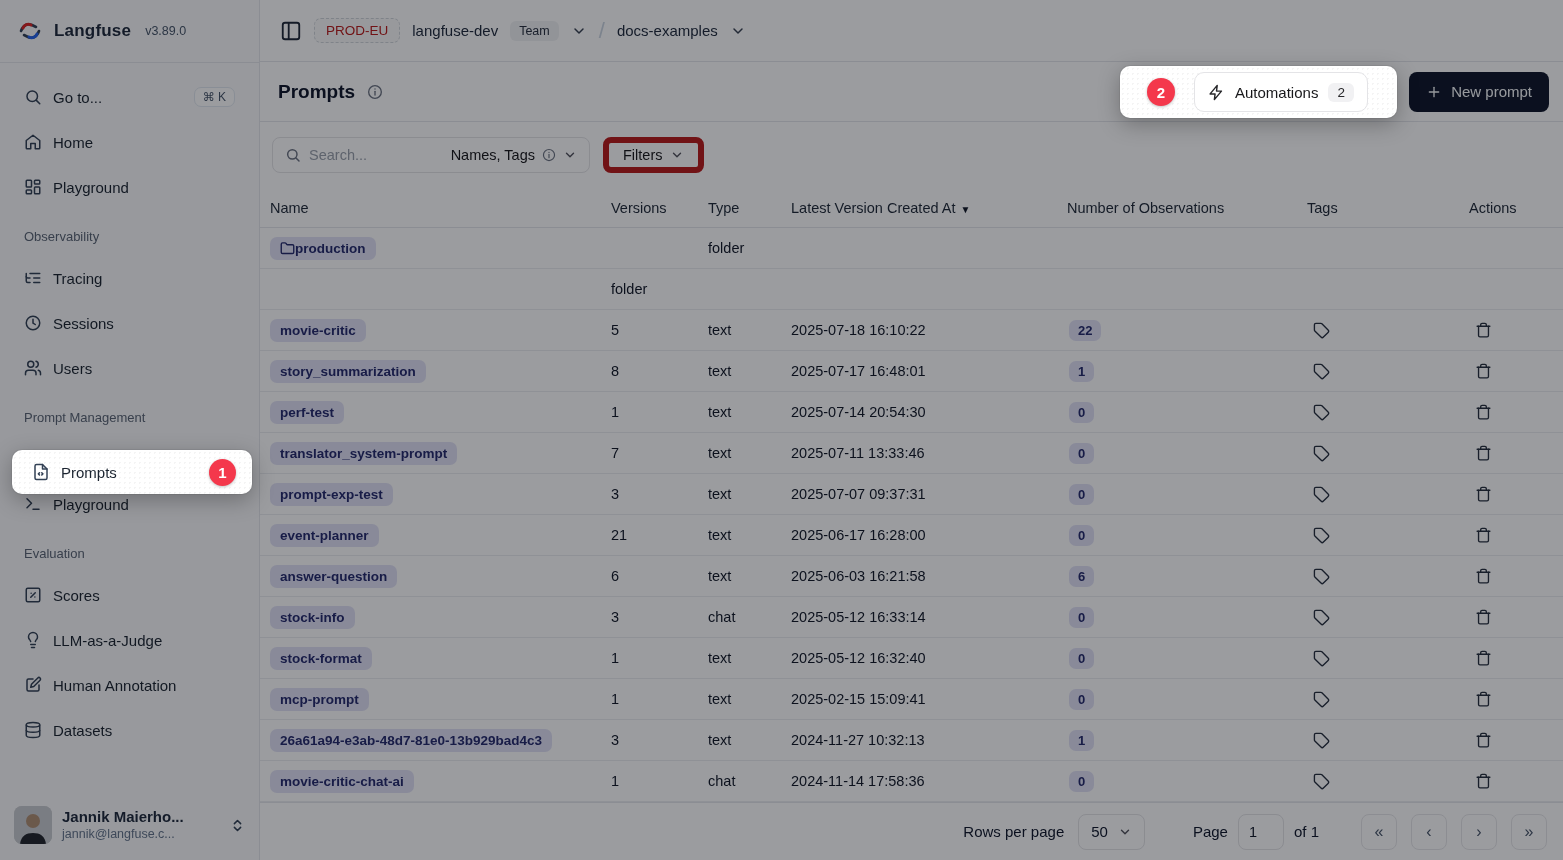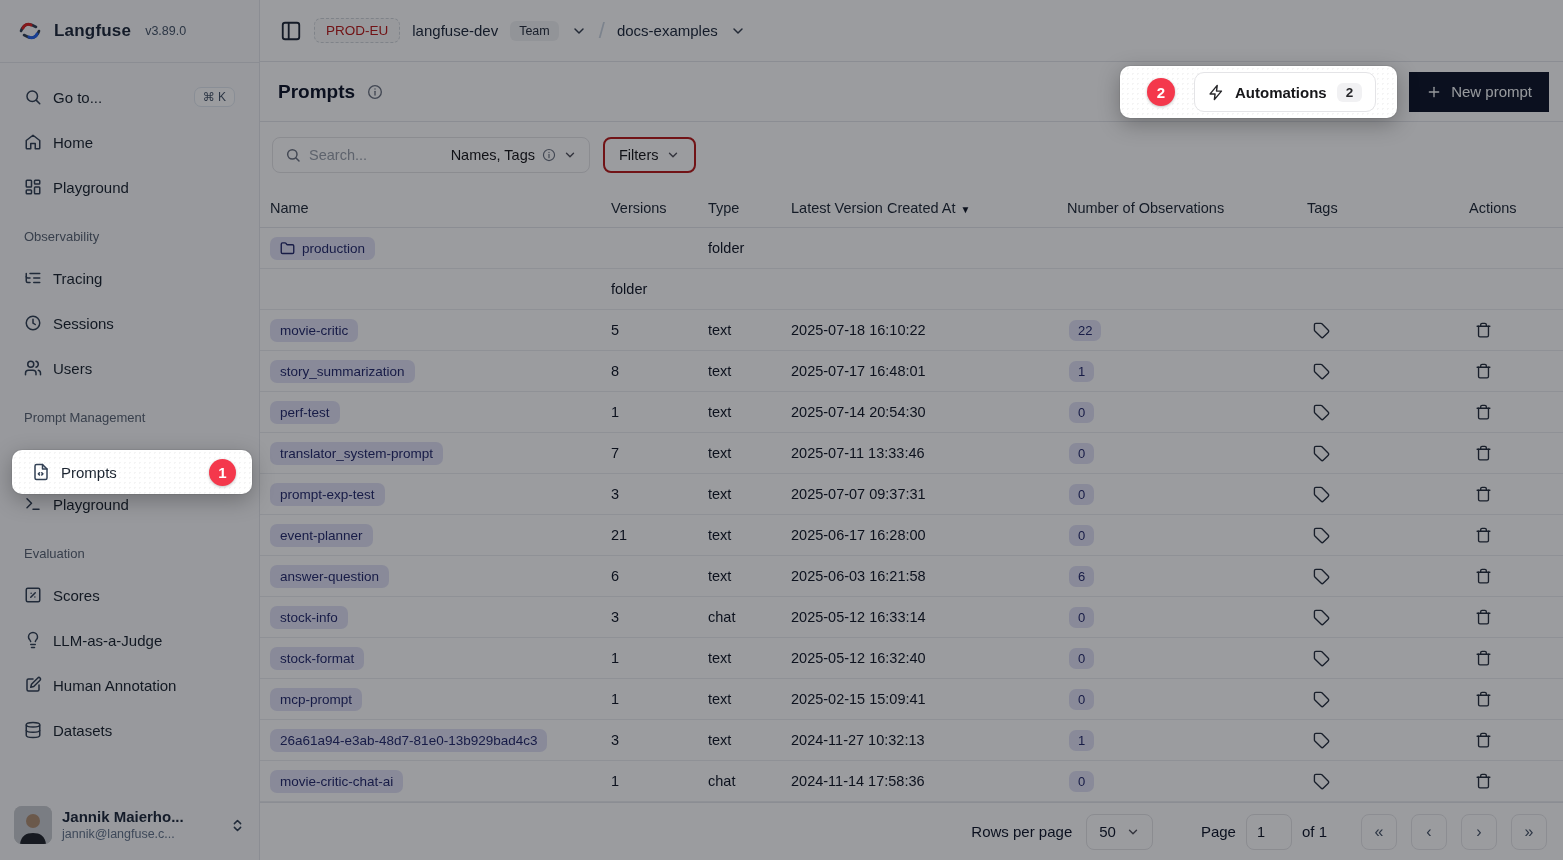--- a/index.html
+++ b/index.html
@@ -32,55 +32,55 @@
   .env-badge { border:1px dashed #d1d5db; color:#b91c1c; background:#fbfbfa; font-size:13.5px; padding:4px 11px; border-radius:7px; }
   .org-name { font-size:15px; color:#1e293b; }
   .role-pill { background:#f1f2f4; color:#27303f; font-size:12.5px; padding:3px 9px; border-radius:6px; }
   .chev { width:16px; height:16px; color:#374151; display:flex; }
   .slash { color:#cbd5e1; font-size:22px; font-weight:300; transform:rotate(0deg); }
 
   .page-header { height:60px; border-bottom:1px solid #e5e7eb; display:flex; align-items:center; padding:0 14px 0 18px; gap:8px; flex:none; }
   .page-title { font-size:19px; font-weight:700; color:#0f172a; }
   .info-icon { width:16px; height:16px; color:#6b7280; display:flex; margin-left:4px; }
   .header-actions { margin-left:auto; display:flex; align-items:center; gap:15px; }
-  .automations-btn { height:40px; border:1px solid #e4e4e7; background:#fff; border-radius:10px; display:flex; align-items:center; gap:10px; padding:0 13px; font-size:15px; font-weight:700; color:#18181b; cursor:pointer; }
+  .automations-btn { height:40px; border:1px solid #e4e4e7; background:#fff; border-radius:10px; display:flex; align-items:center; gap:10px; padding:0 13px; font-size:15px; font-weight:400; color:#18181b; cursor:pointer; }
   .zap-ic { width:17px; height:17px; color:#27272a; display:flex; }
   .count-pill { background:#f1f1f3; border-radius:6px; padding:2px 9px; font-size:13.5px; color:#27272a; }
-  .new-prompt-btn { height:40px; background:#0f172a; color:#f8fafc; border:none; border-radius:0; display:flex; align-items:center; gap:9px; padding:0 17px; font-size:15px; font-weight:500; font-family:inherit; cursor:pointer; }
+  .new-prompt-btn { height:40px; background:#0f172a; color:#f8fafc; border:none; border-radius:8px; display:flex; align-items:center; gap:9px; padding:0 17px; font-size:15px; font-weight:500; font-family:inherit; cursor:pointer; }
   .plus-ic { width:16px; height:16px; display:flex; }
 
   .toolbar { height:66px; display:flex; align-items:center; gap:13px; padding:0 12px; flex:none; }
   .search-box { height:36px; width:318px; border:1px solid #e4e4e7; border-radius:8px; display:flex; align-items:center; padding:0 12px; gap:8px; background:#fff; }
   .search-ic { width:16px; height:16px; color:#6b7280; display:flex; flex:none; }
   .search-input { border:none; outline:none; background:transparent; font-size:14.5px; width:104px; font-family:inherit; color:#111827; }
   .search-input::placeholder { color:#9aa1ac; }
   .scope { margin-left:auto; display:flex; align-items:center; gap:7px; font-size:14.5px; font-weight:500; color:#18181b; cursor:pointer; }
   .scope .info-icon { width:14px; height:14px; margin-left:0; }
-  .filters-btn { height:36px; border:2px solid #b91c1c; background:#fff; border-radius:8px; display:flex; align-items:center; gap:8px; padding:0 14px; font-size:14.5px; color:#18181b; font-family:inherit; cursor:pointer; }
+  .filters-btn { height:36px; border:6px solid #b91c1c; background:#fff; border-radius:8px; display:flex; align-items:center; gap:8px; padding:0 14px; font-size:14.5px; color:#18181b; font-family:inherit; cursor:pointer; }
 
   
   .table { flex:1; overflow:hidden; }
   .thead, .trow { display:grid; grid-template-columns:341px 97px 83px 276px 240px 162px auto; align-items:center; padding:0 10px; }
   .thead { height:40px; border-bottom:1px solid #e5e7eb; font-size:14.5px; font-weight:500; color:#1f2937; }
   .th { white-space:nowrap; }
   .sort-tri { font-size:10px; margin-left:5px; color:#111827; }
   .trow { height:41px; border-bottom:1px solid #ebedf0; font-size:14.5px; color:#111827; }
   .cell { white-space:nowrap; overflow:hidden; }
-  .pill { display:inline-flex; align-items:center; gap:7px; background:#e1e2f6; color:#262b6d; border-radius:7px; padding:4px 10px; font-size:13.5px; font-weight:400; cursor:pointer; }
+  .pill { display:inline-flex; align-items:center; background:#e1e2f6; color:#262b6d; border-radius:7px; padding:4px 10px; font-size:13.5px; font-weight:700; cursor:pointer; }
   .folder-ic { width:15px; height:15px; display:flex; flex:none; }
   .obs-pill { padding:3px 9px; margin-left:2px; font-size:13px; }
   .icon-btn { width:24px; height:24px; display:inline-flex; align-items:center; justify-content:center; color:#27303f; cursor:pointer; margin-left:2px; }
   .icon-btn svg { width:17px; height:17px; }
 
   
   .footer { height:58px; border-top:1px solid #e5e7eb; display:flex; align-items:center; justify-content:flex-end; padding:0 16px; gap:14px; flex:none; font-size:15px; color:#0f172a; }
   .select-box { height:36px; border:1px solid #e4e4e7; border-radius:8px; display:flex; align-items:center; gap:10px; padding:0 12px; cursor:pointer; background:#fff; }
   .page-group { display:flex; align-items:center; gap:10px; margin-left:34px; }
   .page-input { width:46px; height:36px; border:1px solid #e4e4e7; border-radius:8px; padding:0 10px; font-size:14.5px; font-family:inherit; color:#111827; outline:none; }
-  .of-label { margin-right:20px; }
+  .of-label { margin-right:28px; }
   .pg-btn { width:36px; height:36px; border:1px solid #e7e7ea; background:#fff; border-radius:8px; color:#475569; font-size:16px; display:flex; align-items:center; justify-content:center; cursor:pointer; font-family:inherit; }
 
   
   .dim-overlay { position:absolute; inset:0; background:rgba(5,8,14,0.40); z-index:50; }
   .spot { position:absolute; z-index:60; background:#fff; background-image:radial-gradient(rgba(0,0,0,0.045) 1px, transparent 1px); background-size:5px 5px; border-radius:10px; box-shadow:0 0 0 1px rgba(0,0,0,0.05), 0 6px 22px rgba(0,0,0,0.28); display:flex; align-items:center; }
   .spot-prompts { left:12px; top:450px; width:240px; height:44px; padding:0 16px 0 20px; gap:11px; font-size:15px; color:#1b2430; }
   .spot-automations { left:1120px; top:66px; width:277px; height:52px; padding:0 9px 0 27px; gap:19px; }
   .step-badge { width:28px; height:28px; border-radius:50%; background:#f4384c; color:#fff; font-size:15px; font-weight:700; display:flex; align-items:center; justify-content:center; flex:none; box-shadow:0 1px 3px rgba(0,0,0,.25); }
   .spot-prompts .step-badge { margin-left:auto; width:27px; height:27px; }
 </style>

